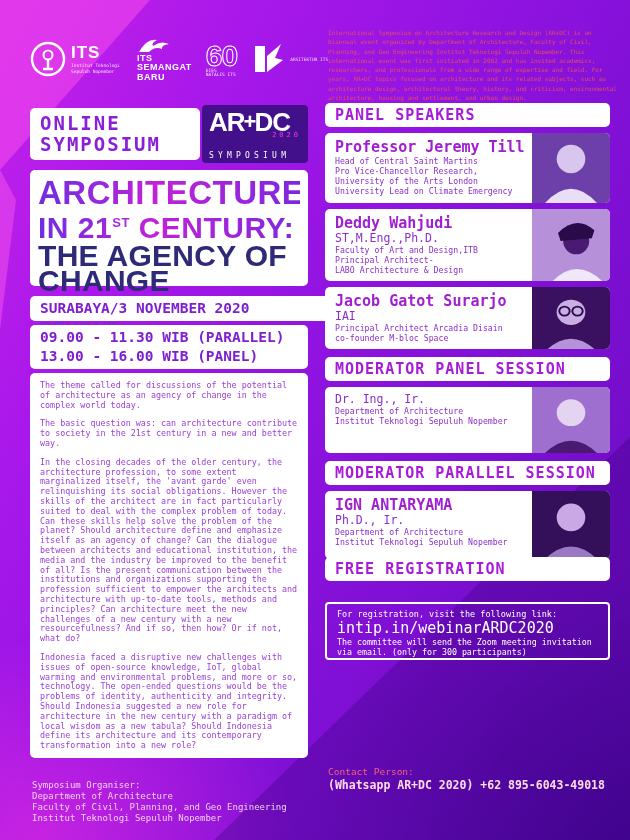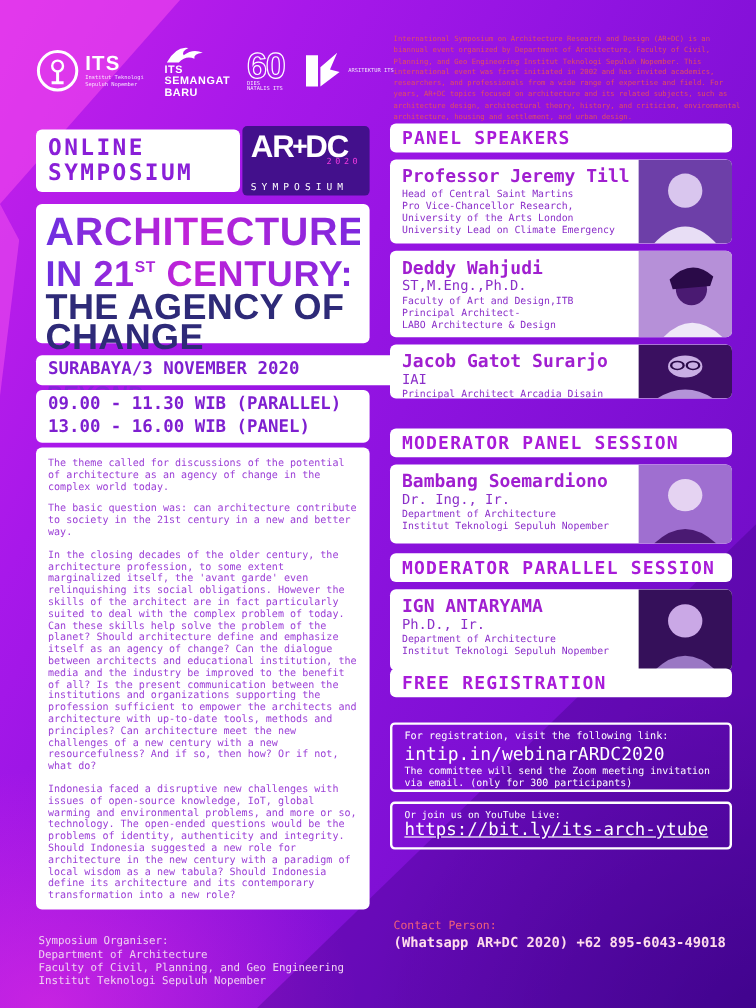--- a/index.html
+++ b/index.html
@@ -212,21 +212,21 @@
     <div class="photo">
       <svg viewBox="0 0 60 54" preserveAspectRatio="none">
           <rect width="60" height="54" fill="#b690d8"></rect>
           <circle cx="34" cy="24" r="10" fill="#4a1a72"></circle>
           <path d="M20 18 Q34 4 48 16 L46 22 L22 24 Z" fill="#2a0a48"></path>
           <path d="M16 54 Q34 36 54 54 Z" fill="#efe8f8"></path>
         </svg>
     </div>
   </div>
 
-  <div class="abs panel card" style="top:287px;height:45px;">
+  <div class="abs panel card" style="top:287px;height:62px;">
     <div class="card-text">
       <div class="sp-name">Jacob Gatot Surarjo</div>
       <div class="sp-deg">IAI</div>
       <div class="sp-line">Principal Architect Arcadia Disain</div>
       <div class="sp-line">co-founder M-bloc Space</div>
     </div>
     <div class="photo">
       <svg viewBox="0 0 60 54" preserveAspectRatio="none">
           <rect width="60" height="54" fill="#3a1060"></rect>
           <circle cx="30" cy="22" r="11" fill="#c9aee4"></circle>
@@ -234,21 +234,20 @@
           <circle cx="35" cy="21" r="4" fill="none" stroke="#2a0a48" stroke-width="1.5"></circle>
           <path d="M12 54 Q30 36 48 54 Z" fill="#b493d8"></path>
         </svg>
     </div>
   </div>
 
   <div class="abs panel hdr" style="top:357px;">MODERATOR PANEL SESSION</div>
 
   <div class="abs panel card" style="top:387px;height:66px;">
     <div class="card-text">
-      <div class="sp-name">Bambang Soemardiono</div>
       <div class="sp-deg">Dr. Ing., Ir.</div>
       <div class="sp-line">Department of Architecture</div>
       <div class="sp-line">Institut Teknologi Sepuluh Nopember</div>
     </div>
     <div class="photo">
       <svg viewBox="0 0 60 54" preserveAspectRatio="none">
           <rect width="60" height="54" fill="#9f6fd0"></rect>
           <circle cx="30" cy="21" r="11" fill="#e5d3f2"></circle>
           <path d="M10 54 Q30 34 50 54 Z" fill="#4a1a72"></path>
         </svg>
@@ -275,22 +274,18 @@
 
   <div class="abs panel hdr" style="top:557px;">FREE REGISTRATION</div>
 
   <div class="abs obox" style="top:602px;height:58px;">
     <div class="reg-intro">For registration, visit the following link:</div>
     <div class="reg-link">intip.in/webinarARDC2020</div>
     <div class="reg-note">The committee will send the Zoom meeting invitation</div>
     <div class="reg-note">via email. (only for 300 participants)</div>
   </div>
 
-  <div class="abs obox" style="top:668px;height:40px;">
-    <div class="yt-intro">Or join us on YouTube Live:</div>
-    <div class="yt-link">https://bit.ly/its-arch-ytube</div>
-  </div>
 
   <div class="abs contact">
     <div class="c-label">Contact Person:</div>
     <div class="c-phone">(Whatsapp AR+DC 2020) +62 895-6043-49018</div>
   </div>
 </div>
 
 </body></html>

